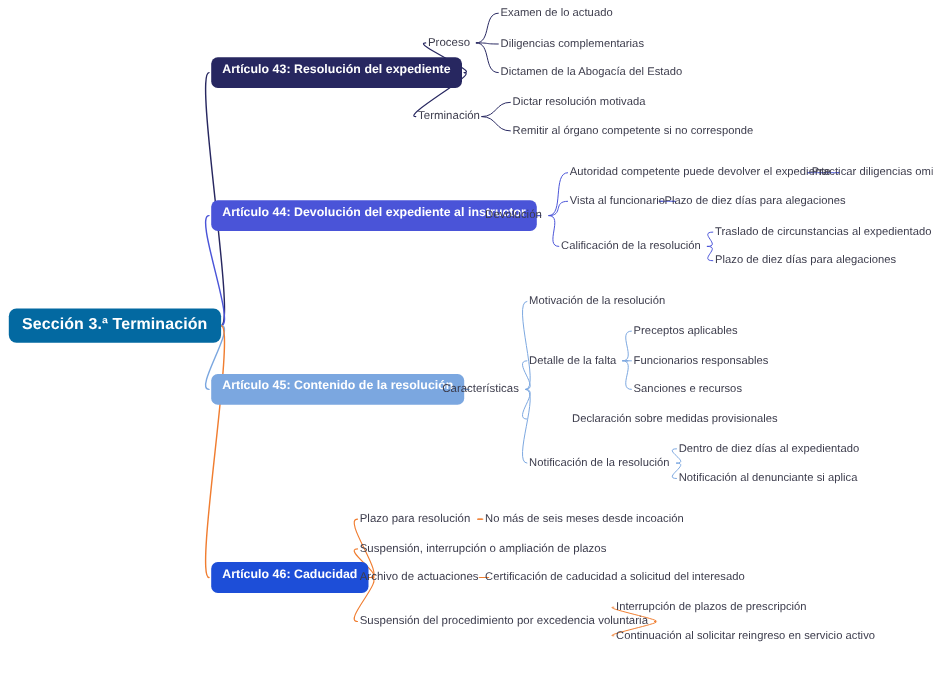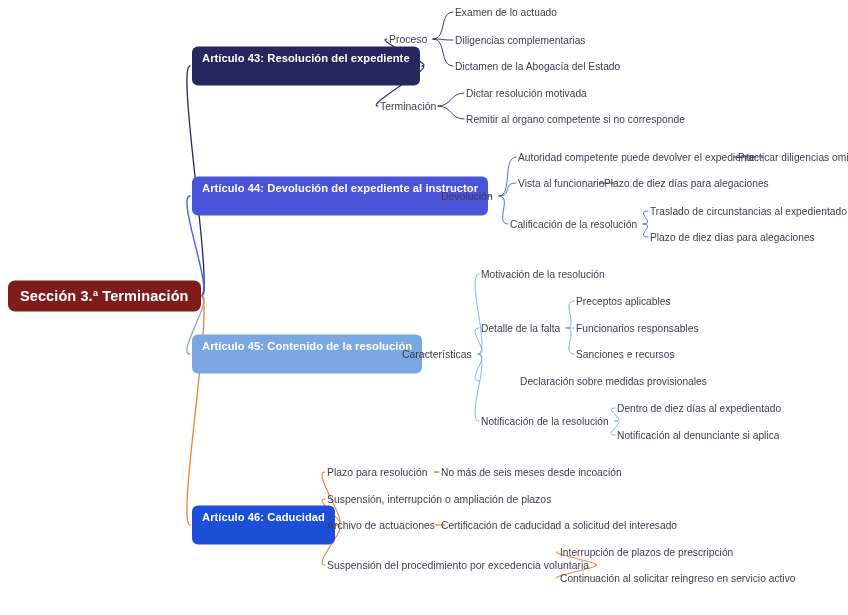--- a/index.html
+++ b/index.html
@@ -26,33 +26,33 @@
     width: 848px;
     height: 615px;
     pointer-events: none;
   }
   .node {
     position: absolute;
     white-space: nowrap;
     transform: translateY(-50%);
   }
   .node.root {
-    background: #7f1d1d;
+    background: #0369a1;
     color: #ffffff;
     font-weight: bold;
     font-size: 14.5px;
     padding: 7px 12px 8px 12px;
     border-radius: 7px;
     letter-spacing: 0.1px;
   }
   .node.lvl1 {
     color: #ffffff;
     font-weight: bold;
     font-size: 11.2px;
-    padding: 5px 10px 22px 10px;
+    padding: 5px 10px 11px 10px;
     border-radius: 6px;
     letter-spacing: 0.05px;
   }
   .node.lvl1.c-navy  { background: #272760; }
   .node.lvl1.c-indigo{ background: #4a54d8; }
   .node.lvl1.c-lblue { background: #7ba7e0; }
   .node.lvl1.c-orange{ background: #1d4ed8; }
 
   .node.lvl2, .node.lvl3, .node.lvl4 {
     color: #3c3c4c;

